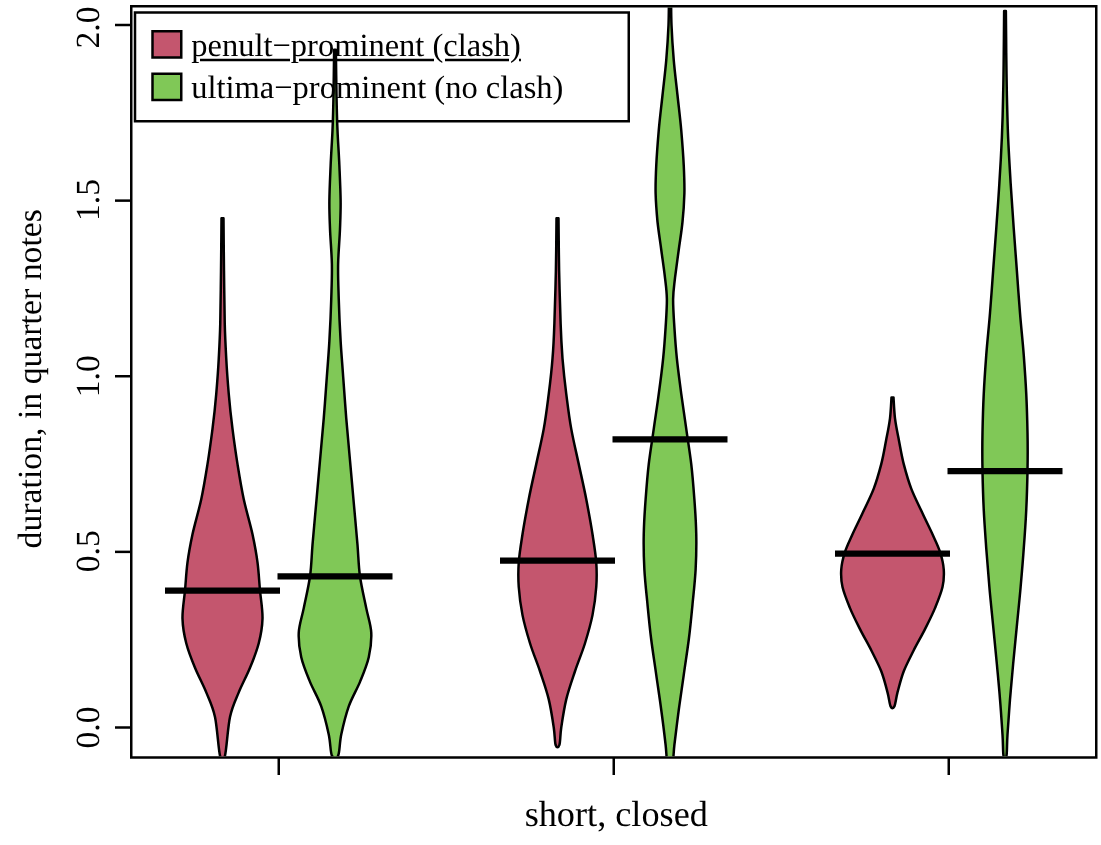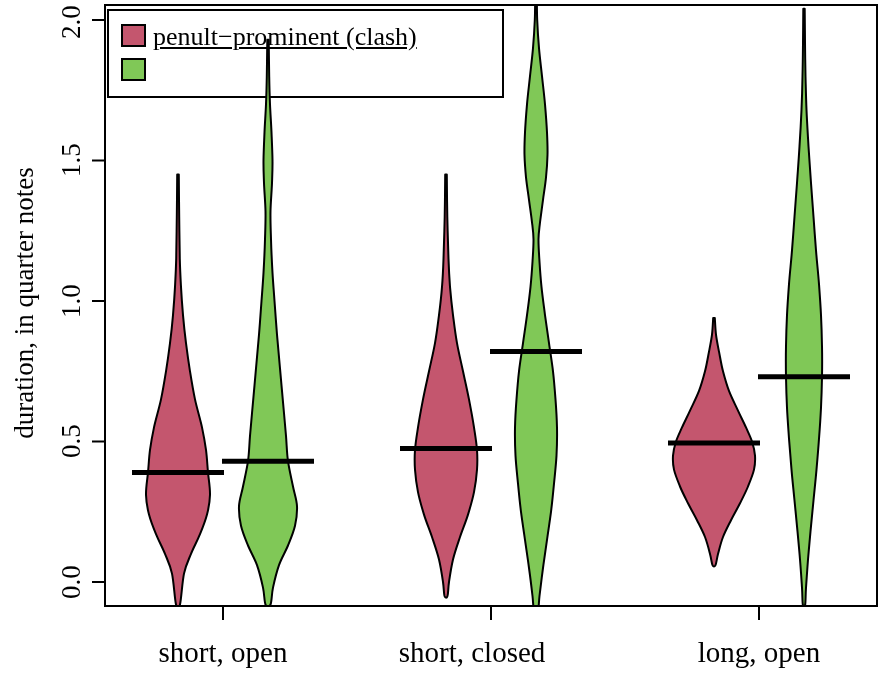--- a/index.html
+++ b/index.html
@@ -70,19 +70,18 @@
     </svg>
 
   <div class="lbl ytick" style="left:71px;top:582px;">0.0</div>
   <div class="lbl ytick" style="left:71px;top:441px;">0.5</div>
   <div class="lbl ytick" style="left:71px;top:301px;">1.0</div>
   <div class="lbl ytick" style="left:71px;top:160px;">1.5</div>
   <div class="lbl ytick" style="left:71px;top:22px;">2.0</div>
 
   <div class="lbl ytitle" style="left:24px;top:303px;">duration, in quarter notes</div>
 
-  <div class="lbl xcat" style="left:223px;top:652px;">short, open</div>
-  <div class="lbl xcat" style="left:472px;top:652px;">short, closed</div>
-  <div class="lbl xcat" style="left:759px;top:652px;">long, open</div>
+  <div class="lbl xcat" style="left:493px;top:652px;">short, closed</div>
 
   <div class="lbl legend-label" style="left:153px;top:37px;text-decoration:underline;">penult−prominent (clash)</div>
+  <div class="lbl legend-label" style="left:153px;top:70px;">ultima−prominent (no clash)</div>
 
 </div>
 
 </body></html>

